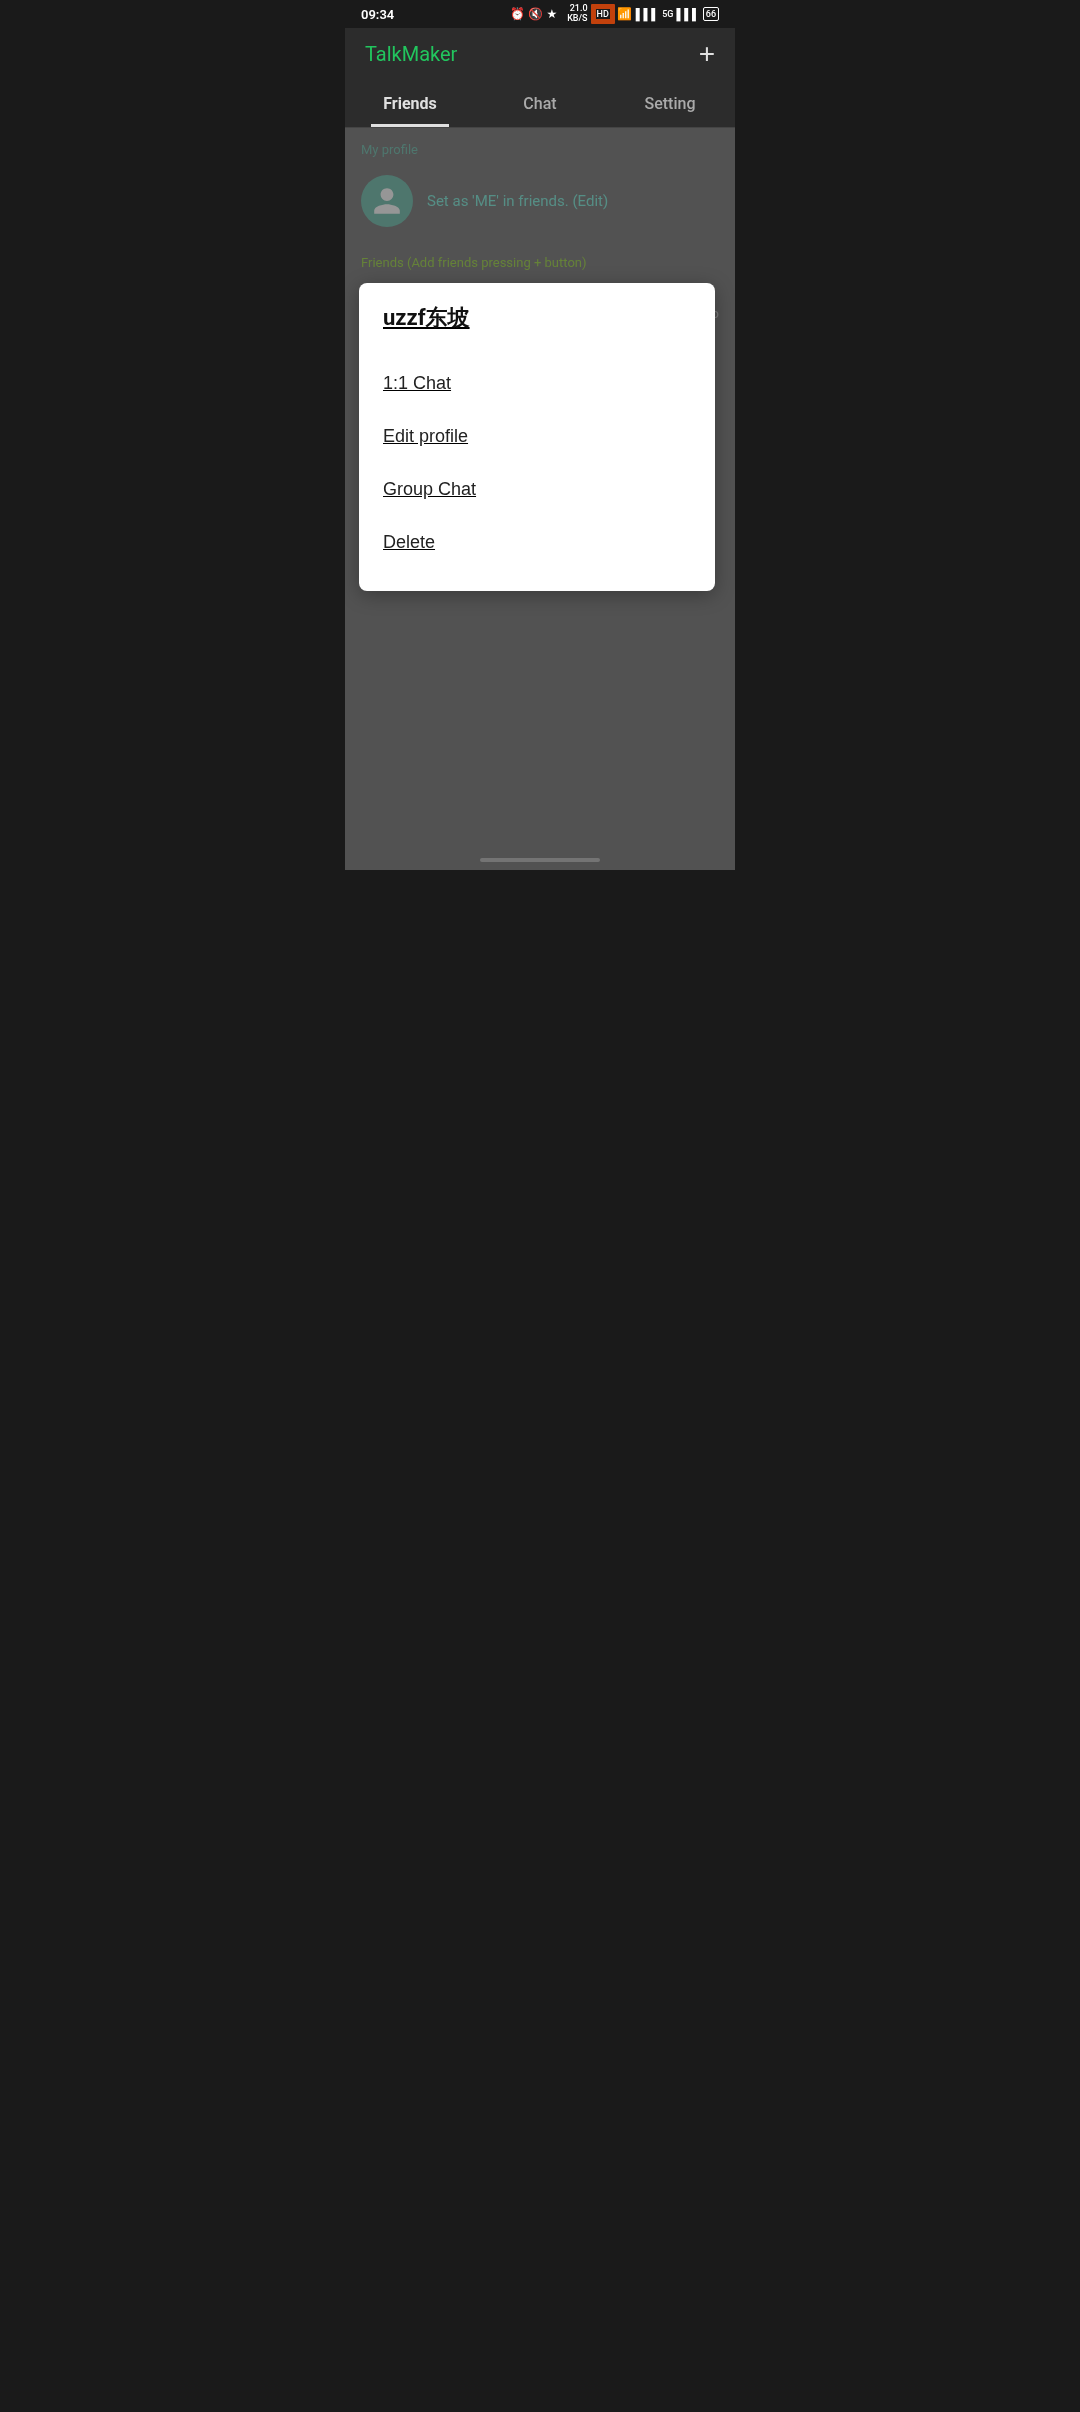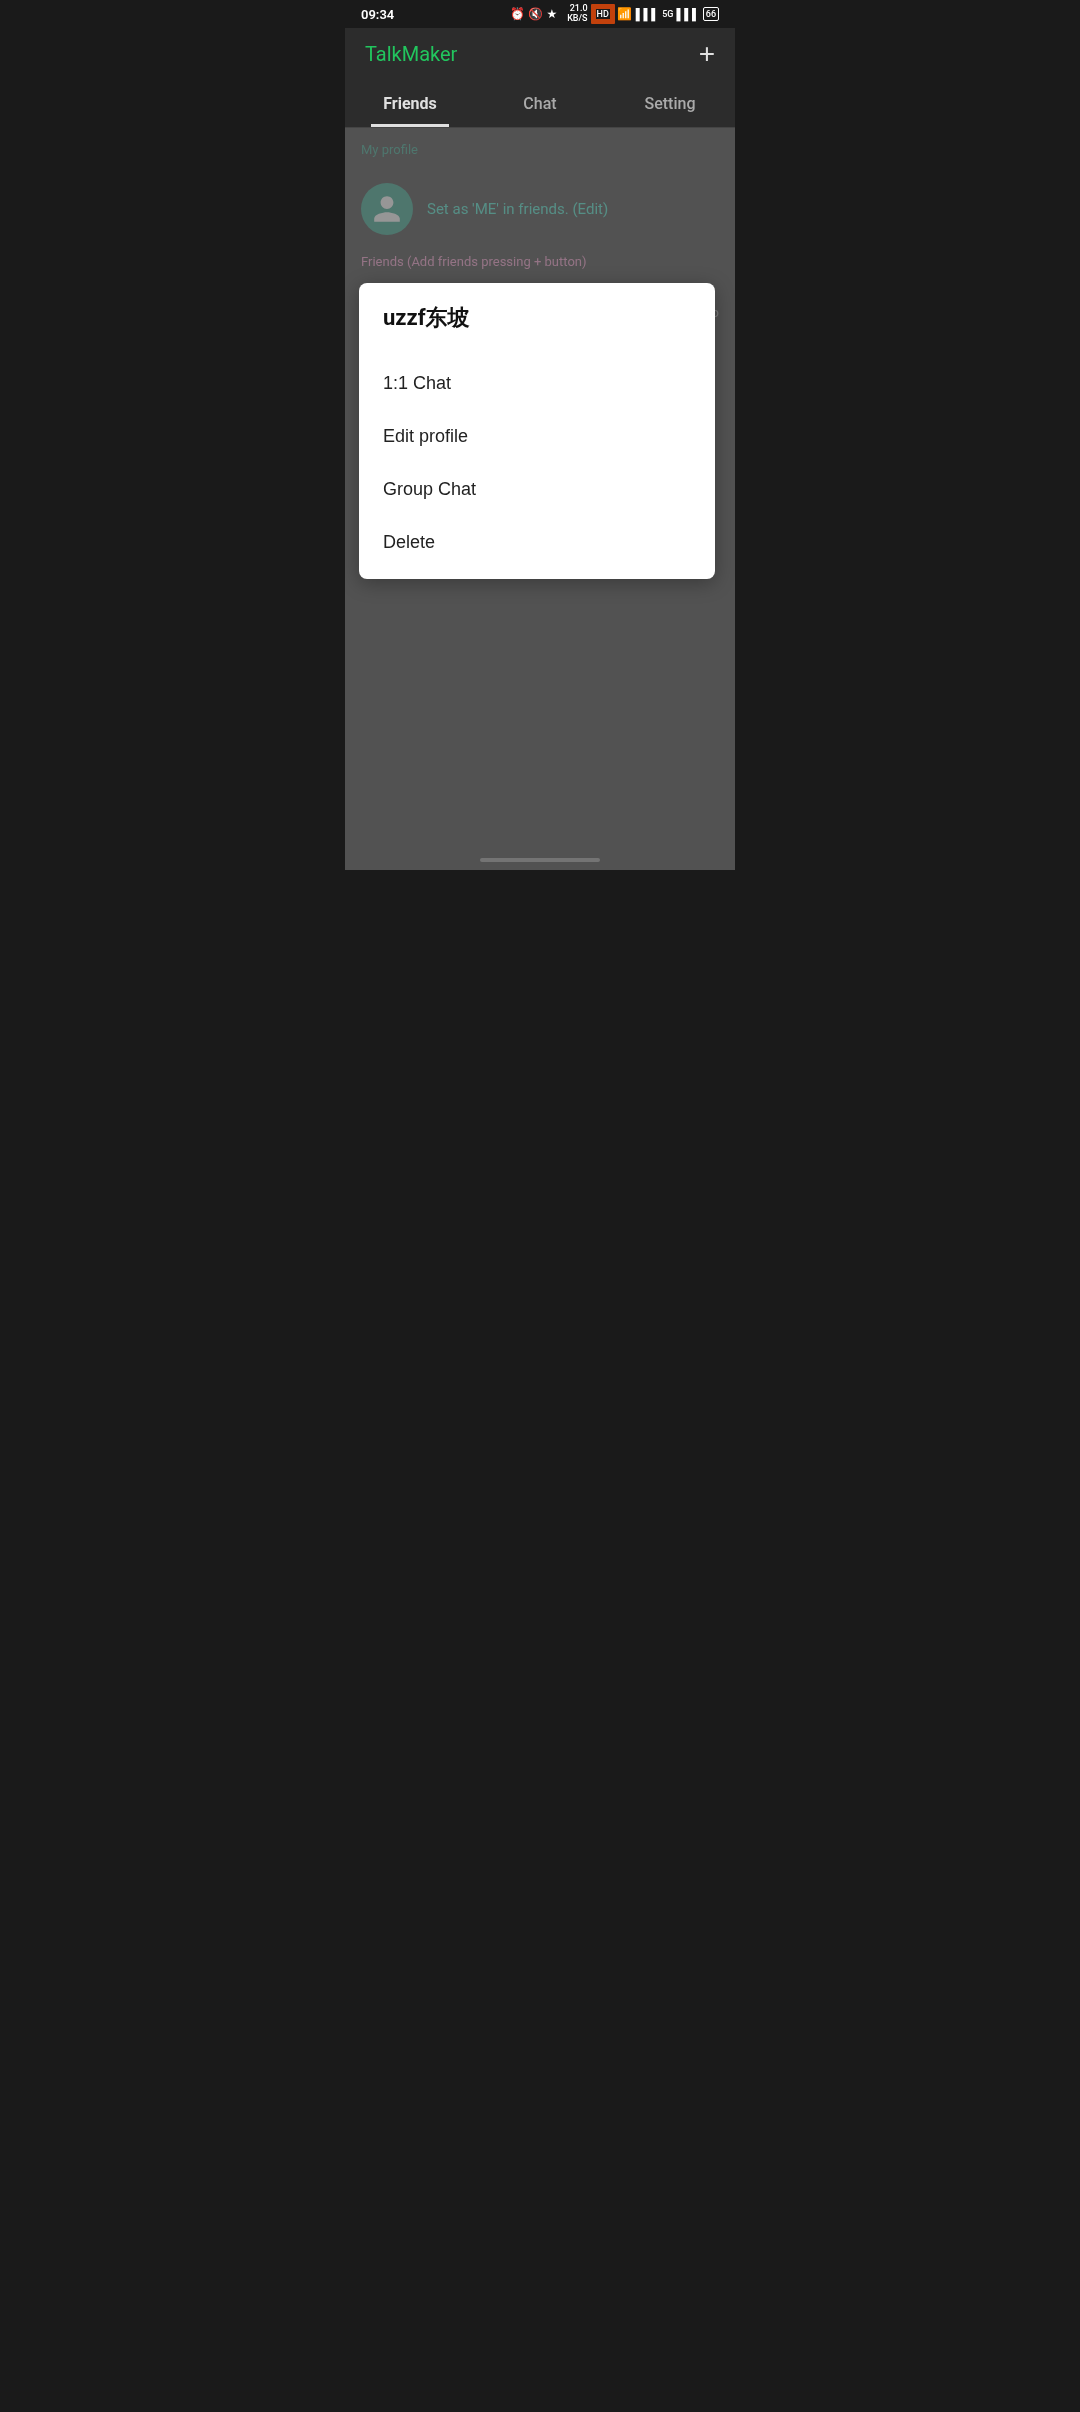--- a/index.html
+++ b/index.html
@@ -107,21 +107,21 @@
     .main-content {
       background: #555;
       flex: 1;
       padding: 14px 16px;
       position: relative;
     }
 
     .section-label {
       color: #4caf9a;
       font-size: 13px;
-      margin-bottom: 18px;
+      margin-bottom: 10px;
     }
 
     .profile-item {
       display: flex;
       align-items: center;
       gap: 14px;
       padding: 8px 0 12px 0;
     }
 
     .avatar {
@@ -139,24 +139,24 @@
       height: 32px;
       fill: #fff;
     }
 
     .profile-text {
       color: #5eead4;
       font-size: 15px;
     }
 
     .friends-label {
-      color: #f9a8d4;
+      color: #84cc16;
       font-size: 13px;
       margin-bottom: 10px;
-      margin-top: 7px;
+      margin-top: 16px;
     }
 
     .friend-item {
       display: flex;
       align-items: center;
       gap: 14px;
       padding: 8px 0;
     }
 
     .friend-name {
@@ -183,22 +183,23 @@
 
     
     .popup-menu {
       position: absolute;
       top: 155px;
       left: 14px;
       right: 20px;
       background: #ffffff;
       border-radius: 8px;
       z-index: 20;
-      padding: 20px 24px 10px 24px;
+      padding: 20px 24px 22px 24px;
       box-shadow: 0 4px 20px rgba(0,0,0,0.3);
+      text-decoration: underline;
     }
 
     .popup-username {
       font-size: 22px;
       font-weight: 700;
       color: #111;
       margin-bottom: 24px;
     }
 
     .popup-item {

